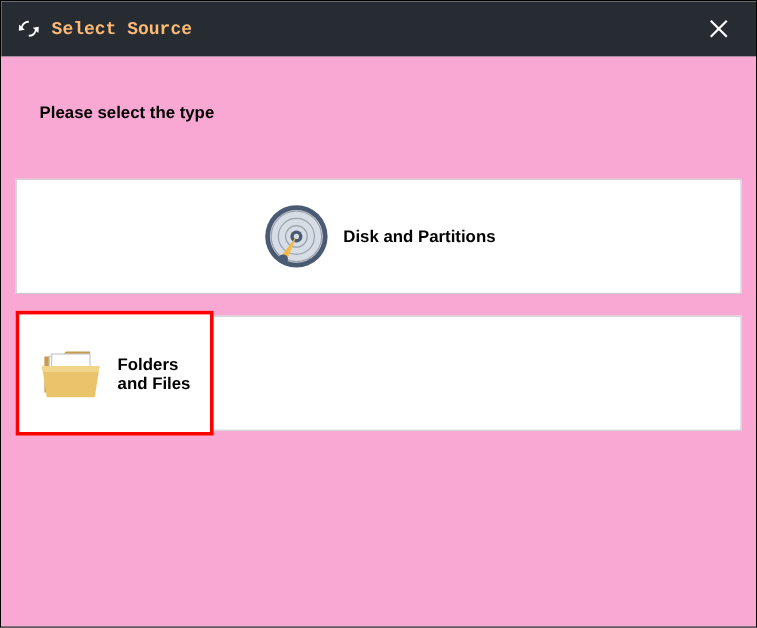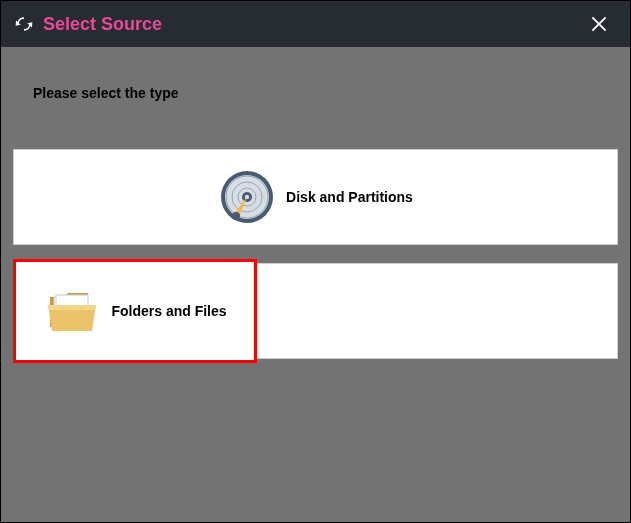--- a/index.html
+++ b/index.html
@@ -23,35 +23,36 @@
     .titlebar .app-icon {
       display: flex;
       align-items: center;
       justify-content: center;
       width: 22px;
       height: 22px;
       margin-right: 8px;
     }
     .titlebar .title-text {
       font-weight: bold;
-      font-size: 18px;
-      color: #ec4899;
+      font-size: 15px;
+      color: #fdba74;
+      font-family: Liberation Mono, monospace;
     }
     .titlebar .close-btn {
       margin-left: auto;
       width: 38px;
       height: 38px;
       display: flex;
       align-items: center;
       justify-content: center;
       cursor: pointer;
       color: #fff;
     }
     .content {
-      background: #737373;
+      background: #f9a8d4;
       height: calc(523px - 46px - 2px);
       padding: 10px 12px 12px 12px;
     }
     .prompt {
       font-weight: bold;
       font-size: 14px;
       color: #000;
       padding: 28px 0 48px 20px;
     }
     .option {
@@ -60,21 +61,21 @@
       height: 96px;
       display: flex;
       align-items: center;
       padding: 0 14px;
       margin-bottom: 14px;
       cursor: pointer;
       justify-content: center;
     }
     .option.highlighted {
       border: 3px solid #ff0000;
-      width: 244px;
+      width: 165px;
       height: 104px;
       margin-bottom: 0;
       position: absolute;
     }
     .second-row {
       position: relative;
       height: 104px;
     }
     .option-back {
       background: #ffffff;

